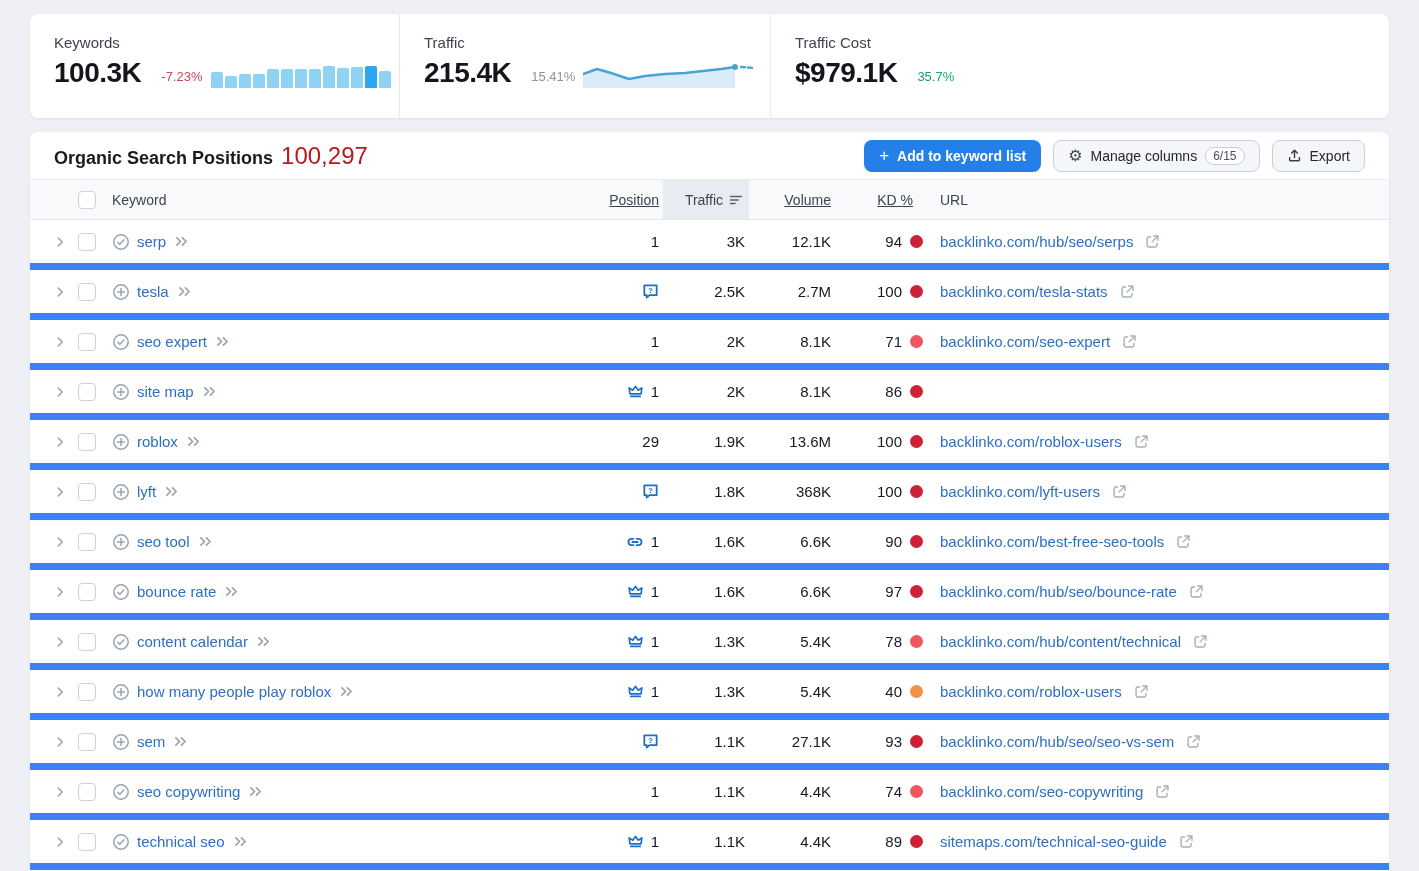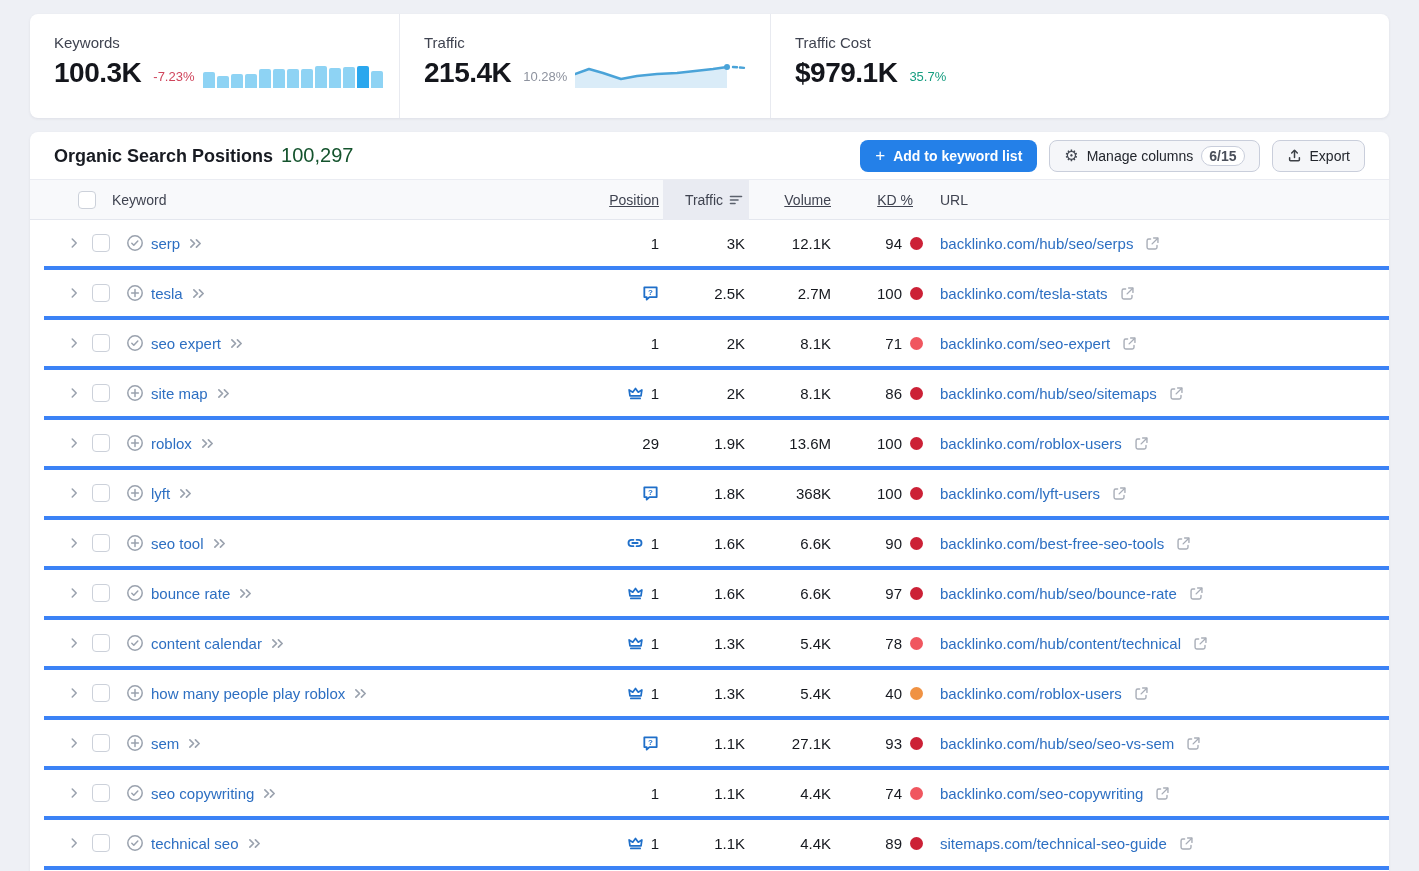--- a/index.html
+++ b/index.html
@@ -14,50 +14,50 @@
 
   
   .stats { height:104px; display:flex; align-items:stretch; margin-bottom:14px; }
   .stat-block { padding:20px 0 0 24px; position:relative; }
   .stat-block.b1 { width:369px; }
   .stat-block.b2 { width:371px; border-left:1px solid #e8eaf0; }
   .stat-block.b3 { flex:1; border-left:1px solid #e8eaf0; }
   .stat-label { font-size:15px; color:#3f4350; margin-bottom:7px; }
   .stat-line { display:flex; align-items:flex-end; }
   .stat-value { font-size:28px; font-weight:700; letter-spacing:-0.5px; color:#14161c; line-height:30px; }
-  .stat-change { font-size:13px; margin:0 0 4px 12px;text-align:right; }
+  .stat-change { font-size:13px; margin:0 0 4px 20px;text-align:right; }
   .chg-red { color:#d0455c; }
   .chg-gray { color:#8d929e; }
   .chg-teal { color:#169d80; }
   .mini-bars { display:flex; align-items:flex-end; gap:2px; height:30px; margin-left:8px; }
   .mini-bars .bar { width:12px; border-radius:2px 2px 0 0; }
   .sparkline { margin-left:8px; display:block; }
 
   
   .panel { border-radius:8px 8px 0 0; height:739px; overflow:hidden; }
   .panel-header { height:48px; display:flex; align-items:center; justify-content:space-between; padding:0 24px; border-bottom:1px solid #eaecf2; }
   .panel-title-wrap { display:flex; align-items:baseline; gap:8px; }
   .panel-title { font-size:18px; font-weight:700; color:#181b22; }
-  .panel-count { font-size:20px; color:#14532d; }
+  .panel-count { font-size:24px; color:#b91c1c; }
   .panel-actions { display:flex; align-items:center; gap:12px; }
   .btn { display:flex; align-items:center; gap:8px; height:32px; border-radius:8px; font-size:14px; cursor:pointer; border:1px solid transparent; padding:0 14px; white-space:nowrap; }
   .btn-primary { background:#2480e8; color:#fff; font-weight:700; }
   .btn-primary .plus { font-size:17px; font-weight:400; line-height:1; }
   .btn-gray { background:#f5f6f9; border-color:#c9cedb; color:#23262d; }
-  .badge { border:1px solid #c9cedb; background:#fff; border-radius:10px; font-size:14px; color:#4a4f5a; padding:1px 7px;font-weight:bold; }
+  .badge { border:1px solid #c9cedb; background:#fff; border-radius:10px; font-size:12px; color:#4a4f5a; padding:1px 7px; }
   .gear { font-size:16px; color:#454a54; line-height:1; }
 
   
   .t-grid { display:grid; grid-template-columns:32px 36px 1fr 88px 86px 86px 92px 462px; align-items:center; padding-left:14px; }
   .t-head { height:40px; background:#f8f9fb; border-bottom:1px solid #e4e7ee; font-size:14px; color:#3f4350; }
   .t-head .hcell { display:flex; align-items:center; height:40px; }
   .t-head .num { justify-content:flex-end; padding-right:4px;text-decoration:underline; }
   .t-head .traffic-h { background:#e9ebf2; justify-content:flex-end; padding-right:6px; gap:6px; }
   .t-head .url-h { padding-left:13px; }
-  .t-row { height:50px; border-bottom:4px solid #3b82f6; font-size:15px;margin-left:14px; }
+  .t-row { height:50px; border-bottom:7px solid #3b82f6; font-size:15px; }
   .cell { display:flex; align-items:center; }
   .cell.num { justify-content:flex-end; padding-right:4px; color:#15181e; }
   .cell.kw { gap:7px; overflow:hidden; }
   .kw-link, .url-link { color:#2d6fc2; text-decoration:none; cursor:pointer; }
   .cell.kd { justify-content:flex-end; padding-right:4px; gap:8px; }
   .kd-dot { width:13px; height:13px; border-radius:50%; display:inline-block; }
   .cell.url { padding-left:13px; gap:12px; overflow:hidden; white-space:nowrap; }
   .cell.pos { gap:7px; }
   .checkbox { width:18px; height:18px; border:1px solid #ccd1da; border-radius:4px; background:#fff; display:inline-block; cursor:pointer; }
   .icn { display:inline-flex; align-items:center; }
@@ -89,21 +89,21 @@
             <div class="bar" style="height:21px;background:#8ed3f4"></div>
             <div class="bar" style="height:22px;background:#2aa7ee"></div>
             <div class="bar" style="height:17px;background:#8ed3f4"></div>
           </div>
       </div>
     </div>
     <div class="stat-block b2">
       <div class="stat-label">Traffic</div>
       <div class="stat-line">
         <span class="stat-value">215.4K</span>
-        <span class="stat-change chg-gray">10.28%</span>
+        <span class="stat-change chg-gray">15.41%</span>
         <svg class="sparkline" id="tr-chart" width="172" height="28" viewBox="0 0 172 28">
             <path d="M0 14 L14 9 L28 13 L46 19 L62 16 L82 14 L102 13 L120 11 L138 9 L152 7 L 152 28 L 0 28 Z" fill="#daecf8"></path>
             <path d="M0 14 L14 9 L28 13 L46 19 L62 16 L82 14 L102 13 L120 11 L138 9 L152 7" fill="none" stroke="#4aa3d8" stroke-width="2.4" stroke-linecap="round" stroke-linejoin="round"></path>
             <path d="M158 7 L171 8" fill="none" stroke="#4aa3d8" stroke-width="2.4" stroke-linecap="round" stroke-dasharray="4 3"></path>
             <circle cx="152" cy="7" r="3" fill="#4aa3d8"></circle>
           </svg>
       </div>
     </div>
     <div class="stat-block b3">
       <div class="stat-label">Traffic Cost</div>
@@ -351,30 +351,20 @@
           <span class="cell num">
             <span>2K</span>
           </span>
           <span class="cell num">
             <span>8.1K</span>
           </span>
           <span class="cell kd">
             <span>86</span>
             <span class="kd-dot" style="background:#cc2136"></span>
           </span>
-          <span class="cell url">
-            <a class="url-link">backlinko.com/hub/seo/sitemaps</a>
-            <span class="icn ">
-              <svg width="15" height="15" viewBox="0 0 16 16" fill="none" stroke="#a9aeb8" stroke-width="1.5" stroke-linecap="round" stroke-linejoin="round">
-                <path d="M6 3.2H4A1.8 1.8 0 0 0 2.2 5v7A1.8 1.8 0 0 0 4 13.8h7A1.8 1.8 0 0 0 12.8 12v-2"></path>
-                <path d="M9.2 2.2h4.6v4.6"></path>
-                <path d="M13.4 2.6 7.6 8.4"></path>
-              </svg>
-            </span>
-          </span>
         </div>
         <div class="t-grid t-row">
           <span class="cell chev-cell">
             <svg width="14" height="14" viewBox="0 0 16 16" fill="none" stroke="#9aa2ae" stroke-width="1.8" stroke-linecap="round" stroke-linejoin="round">
               <path d="M6 3.5 10.5 8 6 12.5"></path>
             </svg>
           </span>
           <span class="cell cb-cell">
             <span class="checkbox"></span>
           </span>

